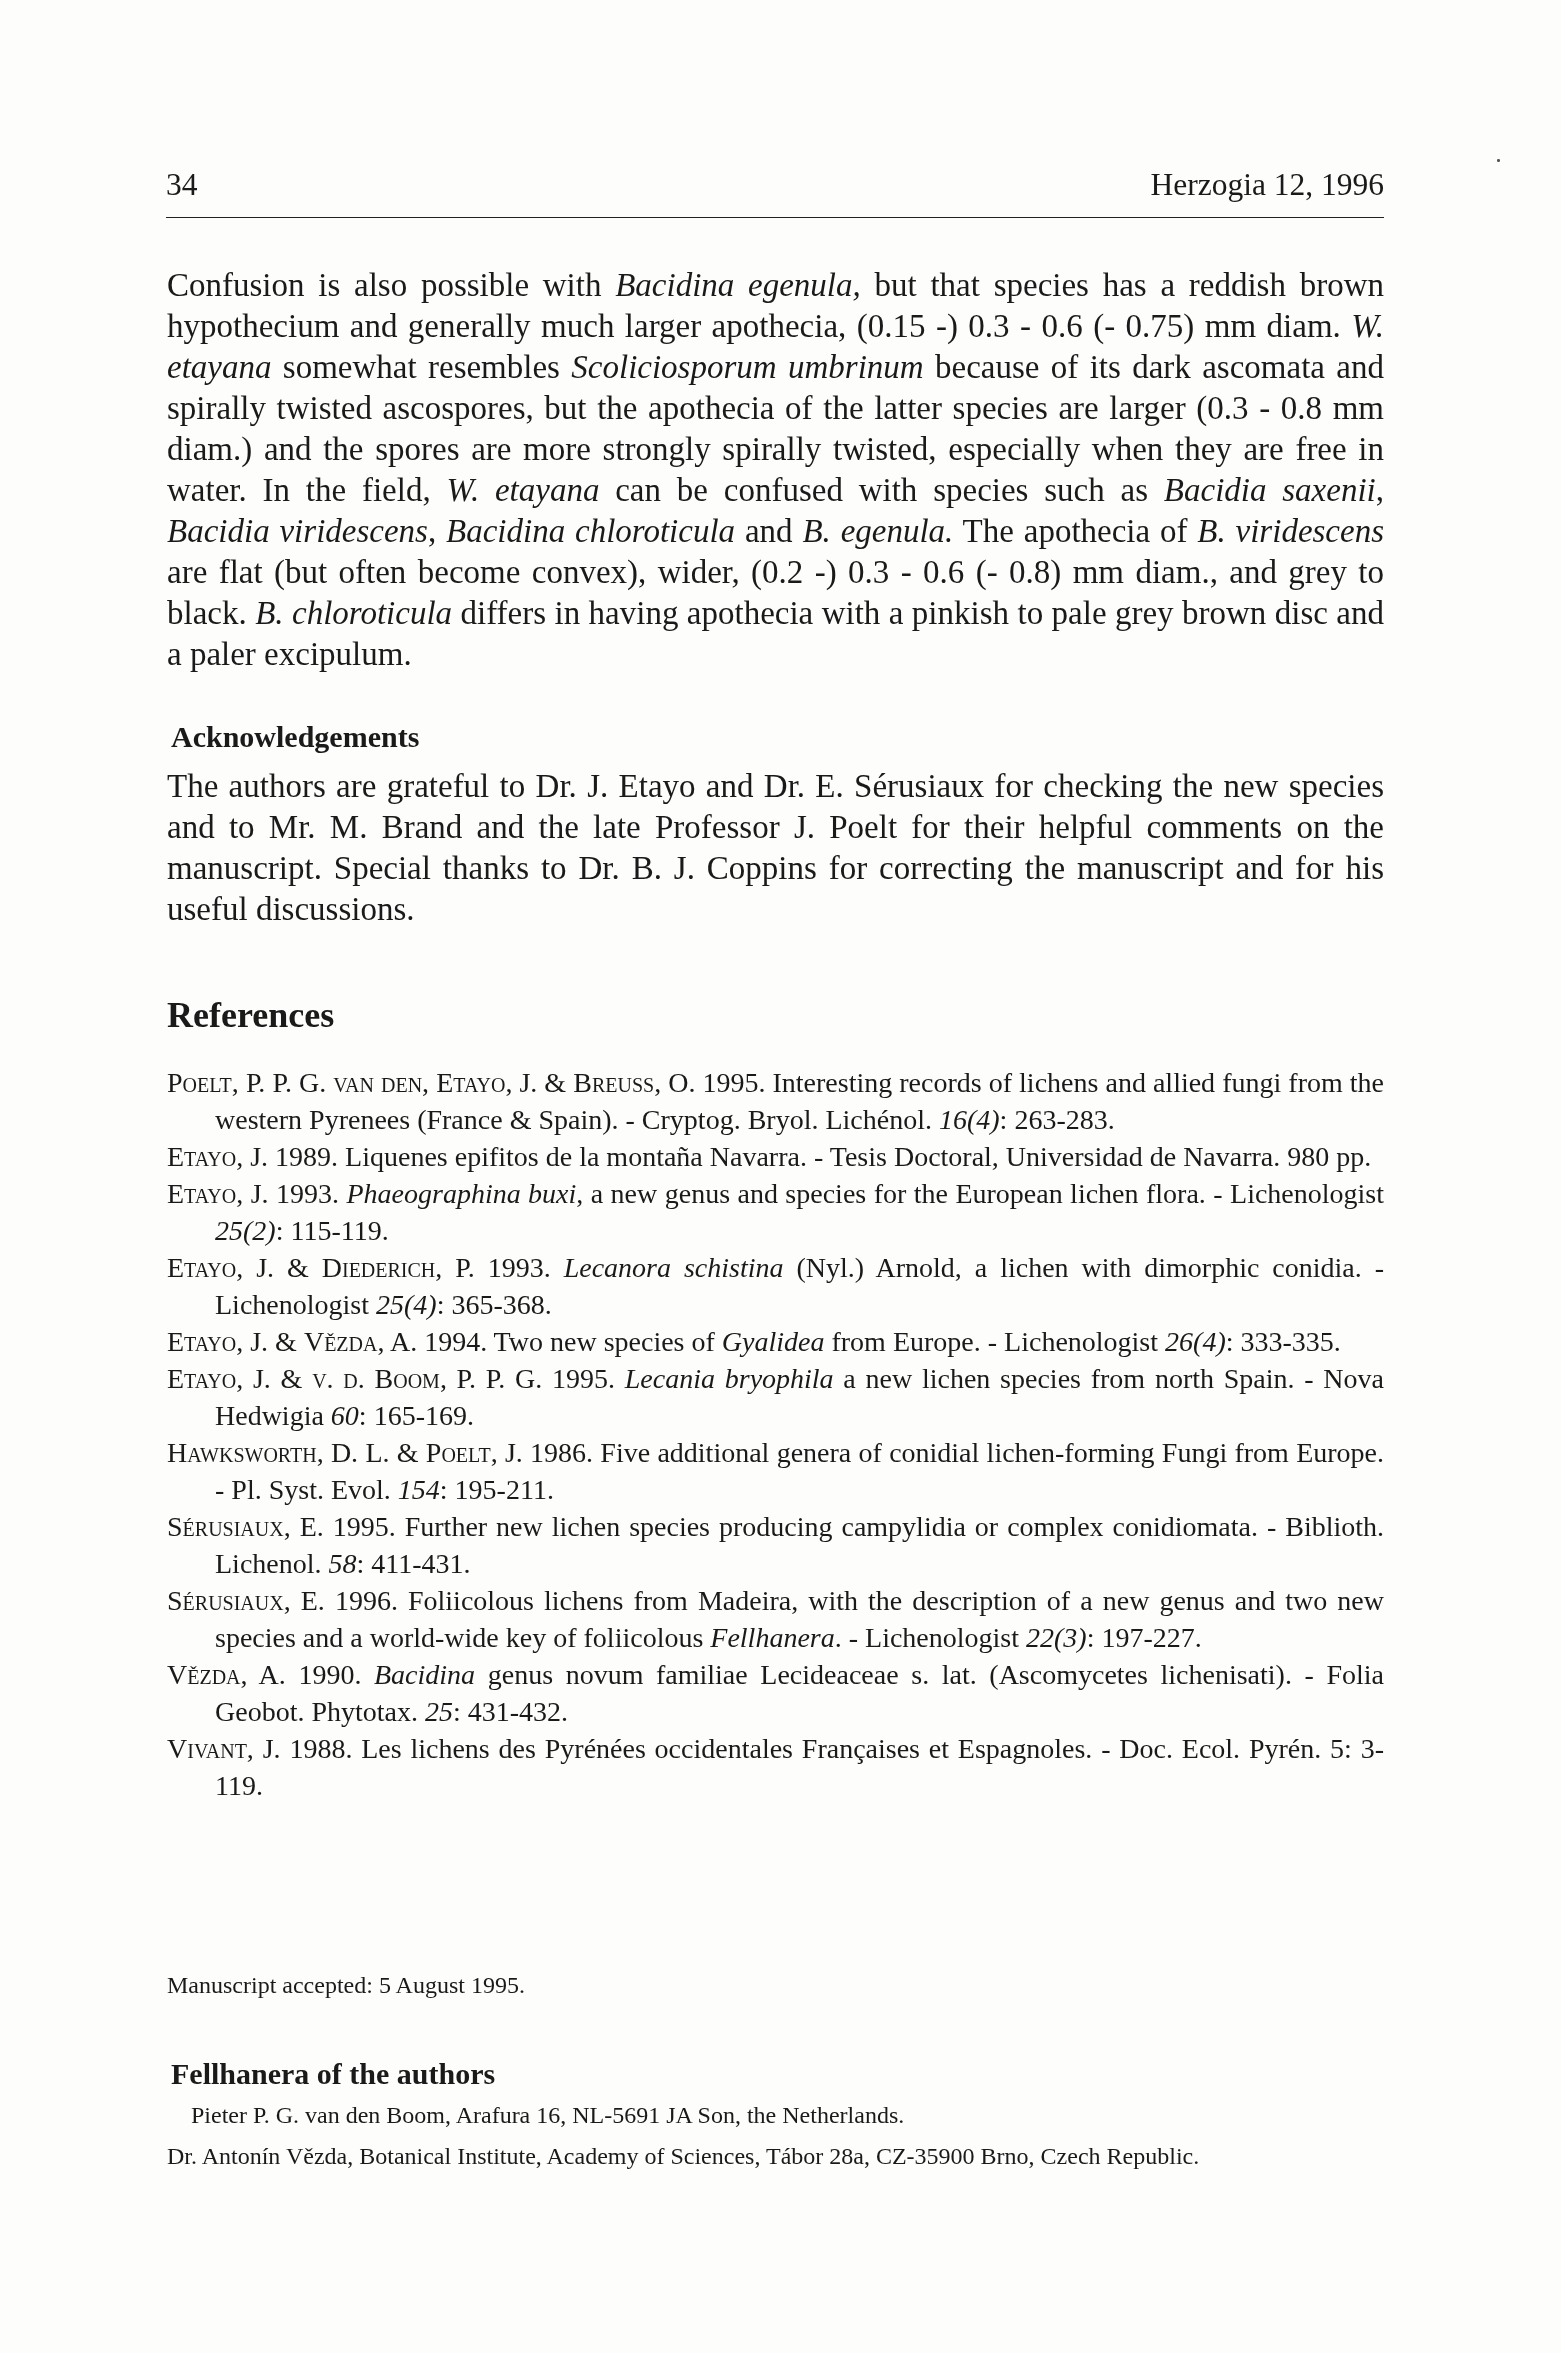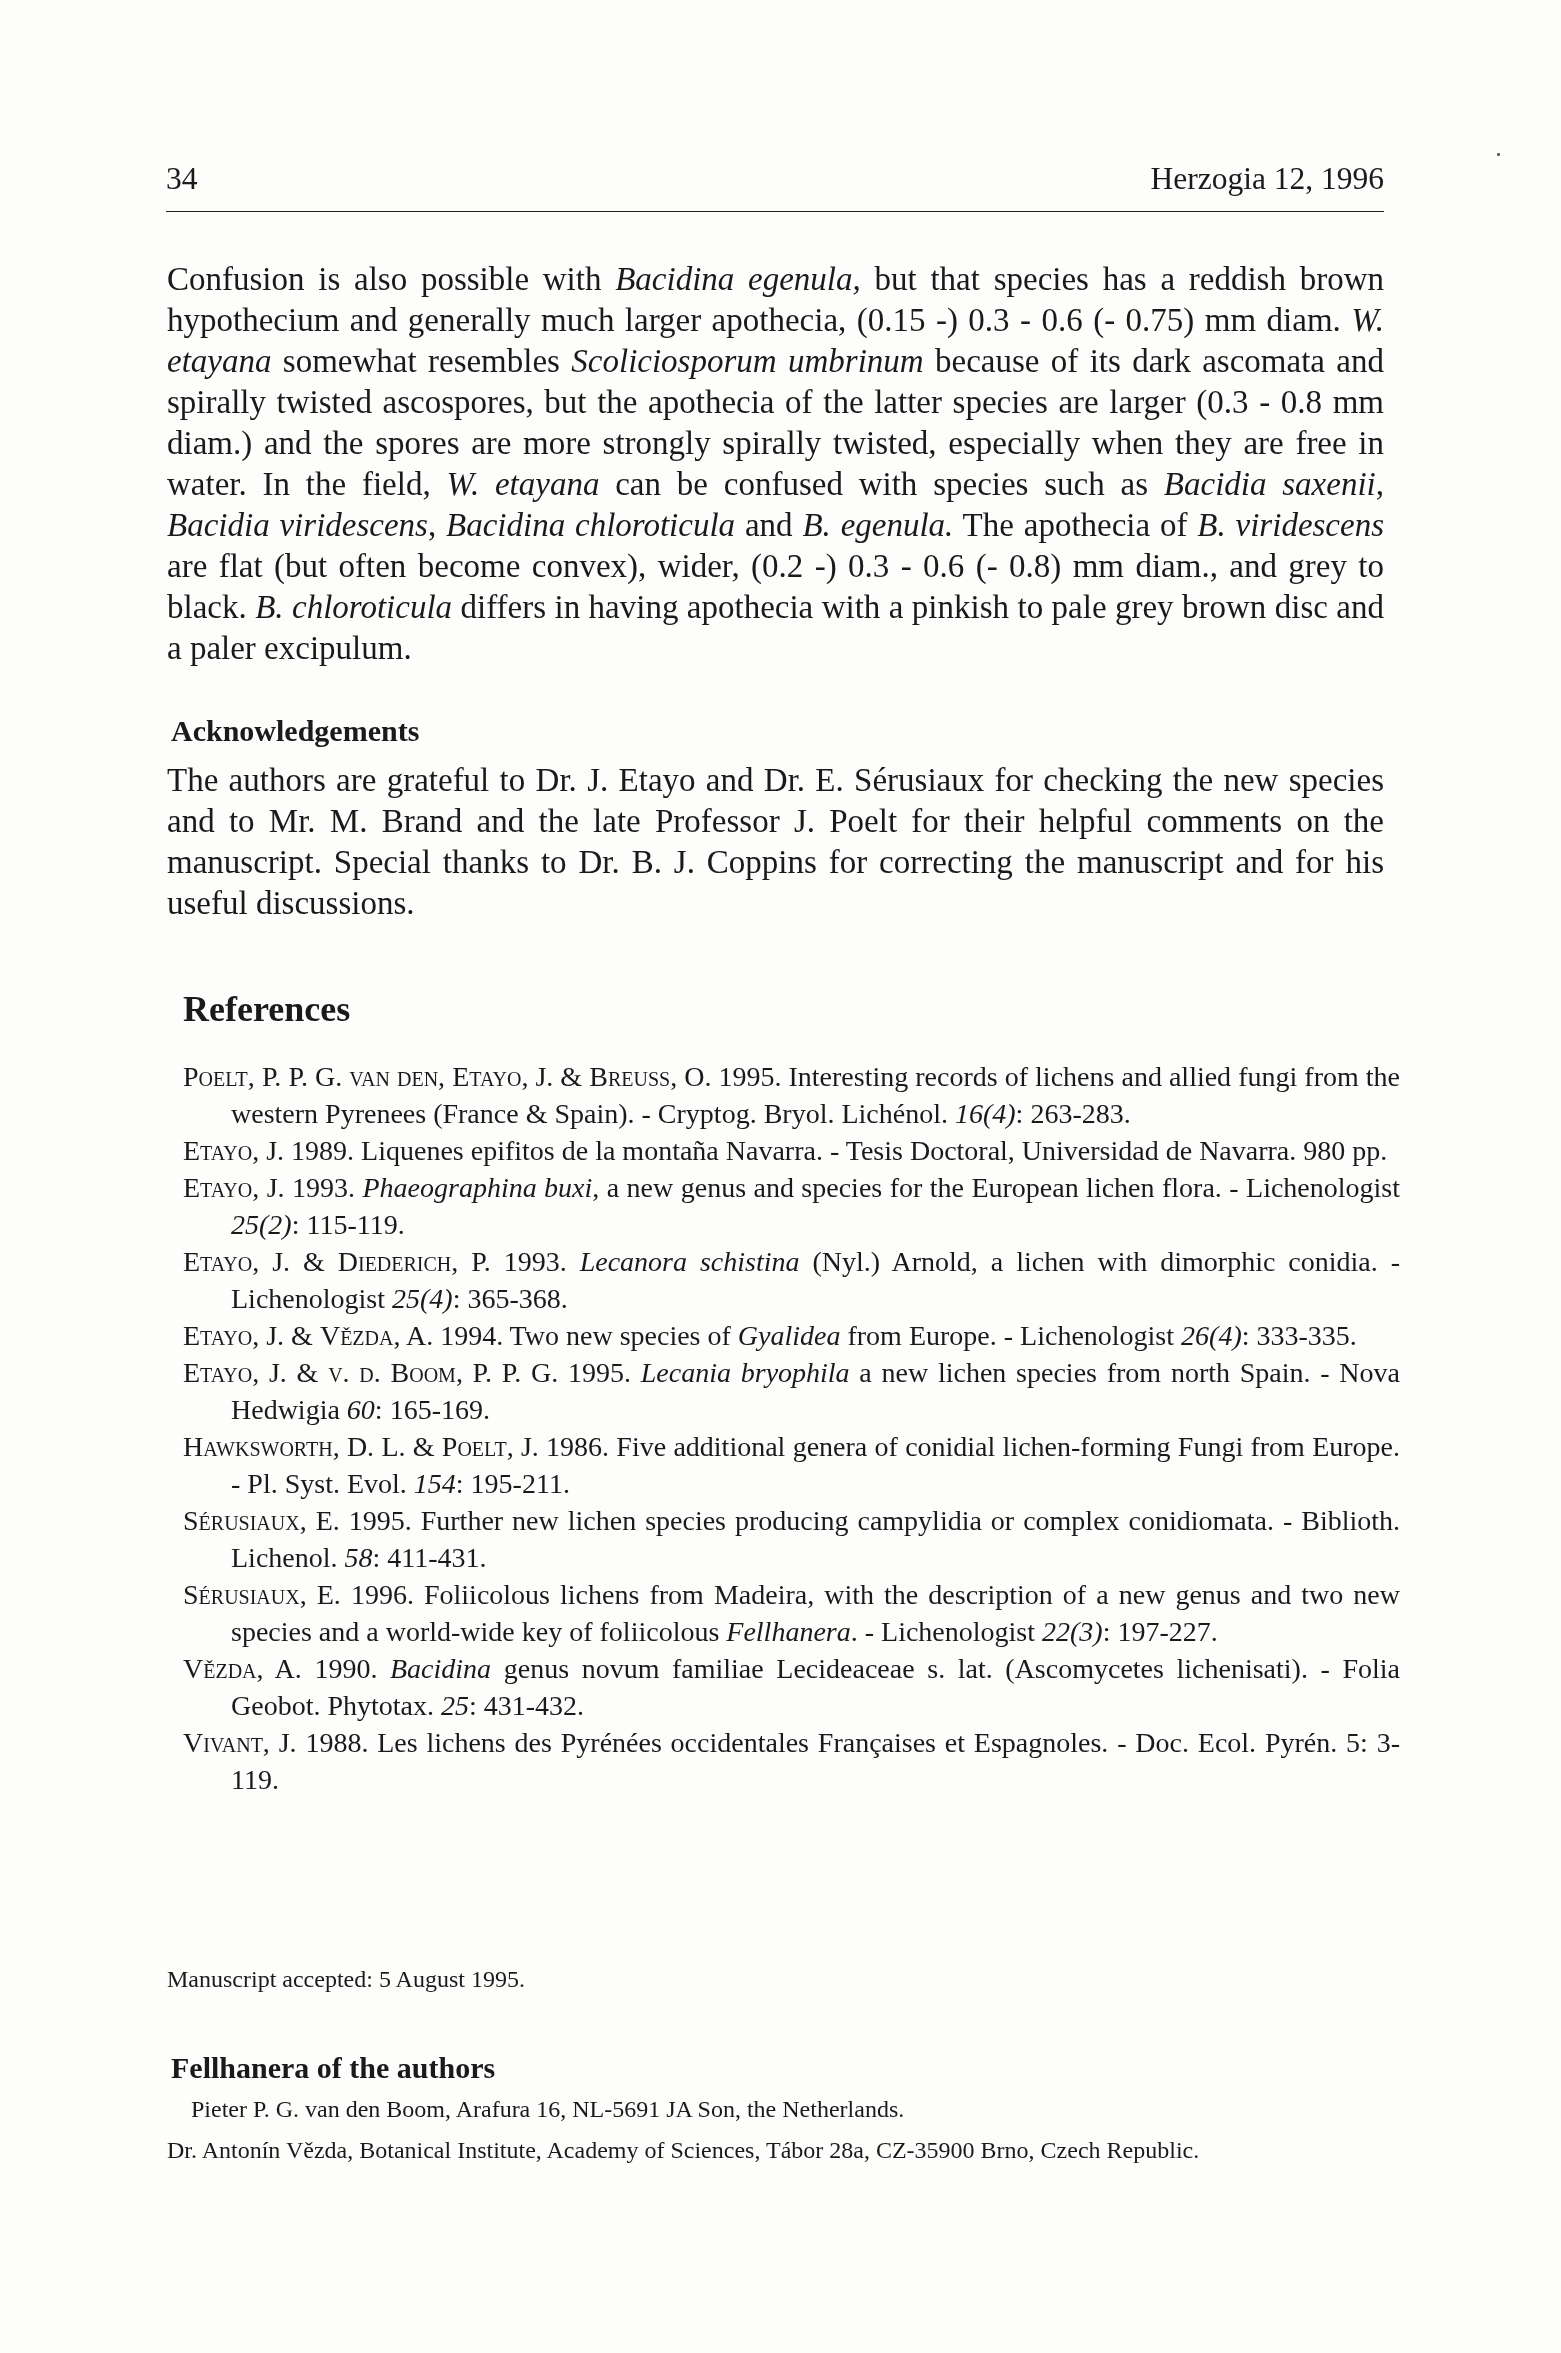--- a/index.html
+++ b/index.html
@@ -1,18 +1,18 @@
 <!DOCTYPE html>
 <html style="font-size:13.3px"><head>
 <meta charset="utf-8">
 <style>
   html, body { margin: 0; padding: 0; background: #fdfdfc; }
   body { width: 1561px; height: 2354px; position: relative; overflow: hidden;
          font-family: "Liberation Serif", "DejaVu Serif", serif; color: #1a1a1a; }
-  .page { position: absolute; left: 0; top: 10px; width: 1561px; height: 2256px; }
+  .page { position: absolute; left: 0; top: 16px; width: 1561px; height: 2256px; }
   .running-head { position: absolute; left: 166px; top: 151px; width: 1218px; height: 41px;
                   font-size: 31.5px; }
   .running-head .num { position: absolute; left: 0; top: 0; }
   .running-head .journal { position: absolute; right: 0; top: 0; }
   .rule { position: absolute; left: 166px; top: 201px; width: 1218px; height: 0;
           border-top: 1.7px solid #222; }
   .block { position: absolute; left: 167px; width: 1217px; }
   .para { font-size: 33px; line-height: 41px; text-align: justify; text-align-last: left; margin: 0; }
   .para i { }
   .head-bold { font-weight: bold; font-size: 30px; margin: 4px; }
@@ -36,21 +36,21 @@
 
   <div class="block" style="top:249px;">
     <p class="para">Confusion is also possible with <i>Bacidina egenula,</i> but that species has a reddish brown hypothecium and generally much larger apothecia, (0.15 -) 0.3 - 0.6 (- 0.75) mm diam. <i>W. etayana</i> somewhat resembles <i>Scoliciosporum umbrinum</i> because of its dark ascomata and spirally twisted ascospores, but the apothecia of the latter species are larger (0.3 - 0.8 mm diam.) and the spores are more strongly spirally twisted, especially when they are free in water. In the field, <i>W. etayana</i> can be confused with species such as <i>Bacidia saxenii</i>, <i>Bacidia viridescens</i>, <i>Bacidina chloroticula</i> and <i>B. egenula.</i> The apothecia of <i>B. viridescens</i> are flat (but often become convex), wider, (0.2 -) 0.3 - 0.6 (- 0.8) mm diam., and grey to black. <i>B. chloroticula</i> differs in having apothecia with a pinkish to pale grey brown disc and a paler excipulum.</p>
   </div>
 
   <div class="block" style="top:700px;">
     <p class="head-bold">Acknowledgements</p>
     <p class="para" style="margin-top:11.6px;">The authors are grateful to Dr. J. Etayo and Dr. E. Sérusiaux for checking the new species and to Mr. M. Brand and the late Professor J. Poelt for their helpful comments on the manuscript. Special thanks to Dr. B. J. Coppins for correcting the manuscript and for his useful discussions.</p>
   </div>
 
-  <div class="block" style="top:978px;margin-left:16px;">
+  <div class="block" style="top:978px;">
     <p class="head-refs">References</p>
     <div class="refs" style="margin-top:28px;">
       <p class="ref"><span class="sc">Poelt</span>, P. P. G. <span class="sc">van den</span>, <span class="sc">Etayo</span>, J. &amp; <span class="sc">Breuss</span>, O. 1995. Interesting records of lichens and allied fungi from the western Pyrenees (France &amp; Spain). - Cryptog. Bryol. Lichénol. <i>16(4)</i>: 263-283.</p>
       <p class="ref"><span class="sc">Etayo</span>, J. 1989. Liquenes epifitos de la montaña Navarra. - Tesis Doctoral, Universidad de Navarra. 980 pp.</p>
       <p class="ref"><span class="sc">Etayo</span>, J. 1993. <i>Phaeographina buxi</i>, a new genus and species for the European lichen flora. - Lichenologist <i>25(2)</i>: 115-119.</p>
       <p class="ref"><span class="sc">Etayo</span>, J. &amp; <span class="sc">Diederich</span>, P. 1993. <i>Lecanora schistina</i> (Nyl.) Arnold, a lichen with dimorphic conidia. - Lichenologist <i>25(4)</i>: 365-368.</p>
       <p class="ref"><span class="sc">Etayo</span>, J. &amp; <span class="sc">Vězda</span>, A. 1994. Two new species of <i>Gyalidea</i> from Europe. - Lichenologist <i>26(4)</i>: 333-335.</p>
       <p class="ref"><span class="sc">Etayo</span>, J. &amp; <span class="sc">v. d. Boom</span>, P. P. G. 1995. <i>Lecania bryophila</i> a new lichen species from north Spain. - Nova Hedwigia <i>60</i>: 165-169.</p>
       <p class="ref"><span class="sc">Hawksworth</span>, D. L. &amp; <span class="sc">Poelt</span>, J. 1986. Five additional genera of conidial lichen-forming Fungi from Europe. - Pl. Syst. Evol. <i>154</i>: 195-211.</p>
       <p class="ref"><span class="sc">Sérusiaux</span>, E. 1995. Further new lichen species producing campylidia or complex conidiomata. - Biblioth. Lichenol. <i>58</i>: 411-431.</p>

